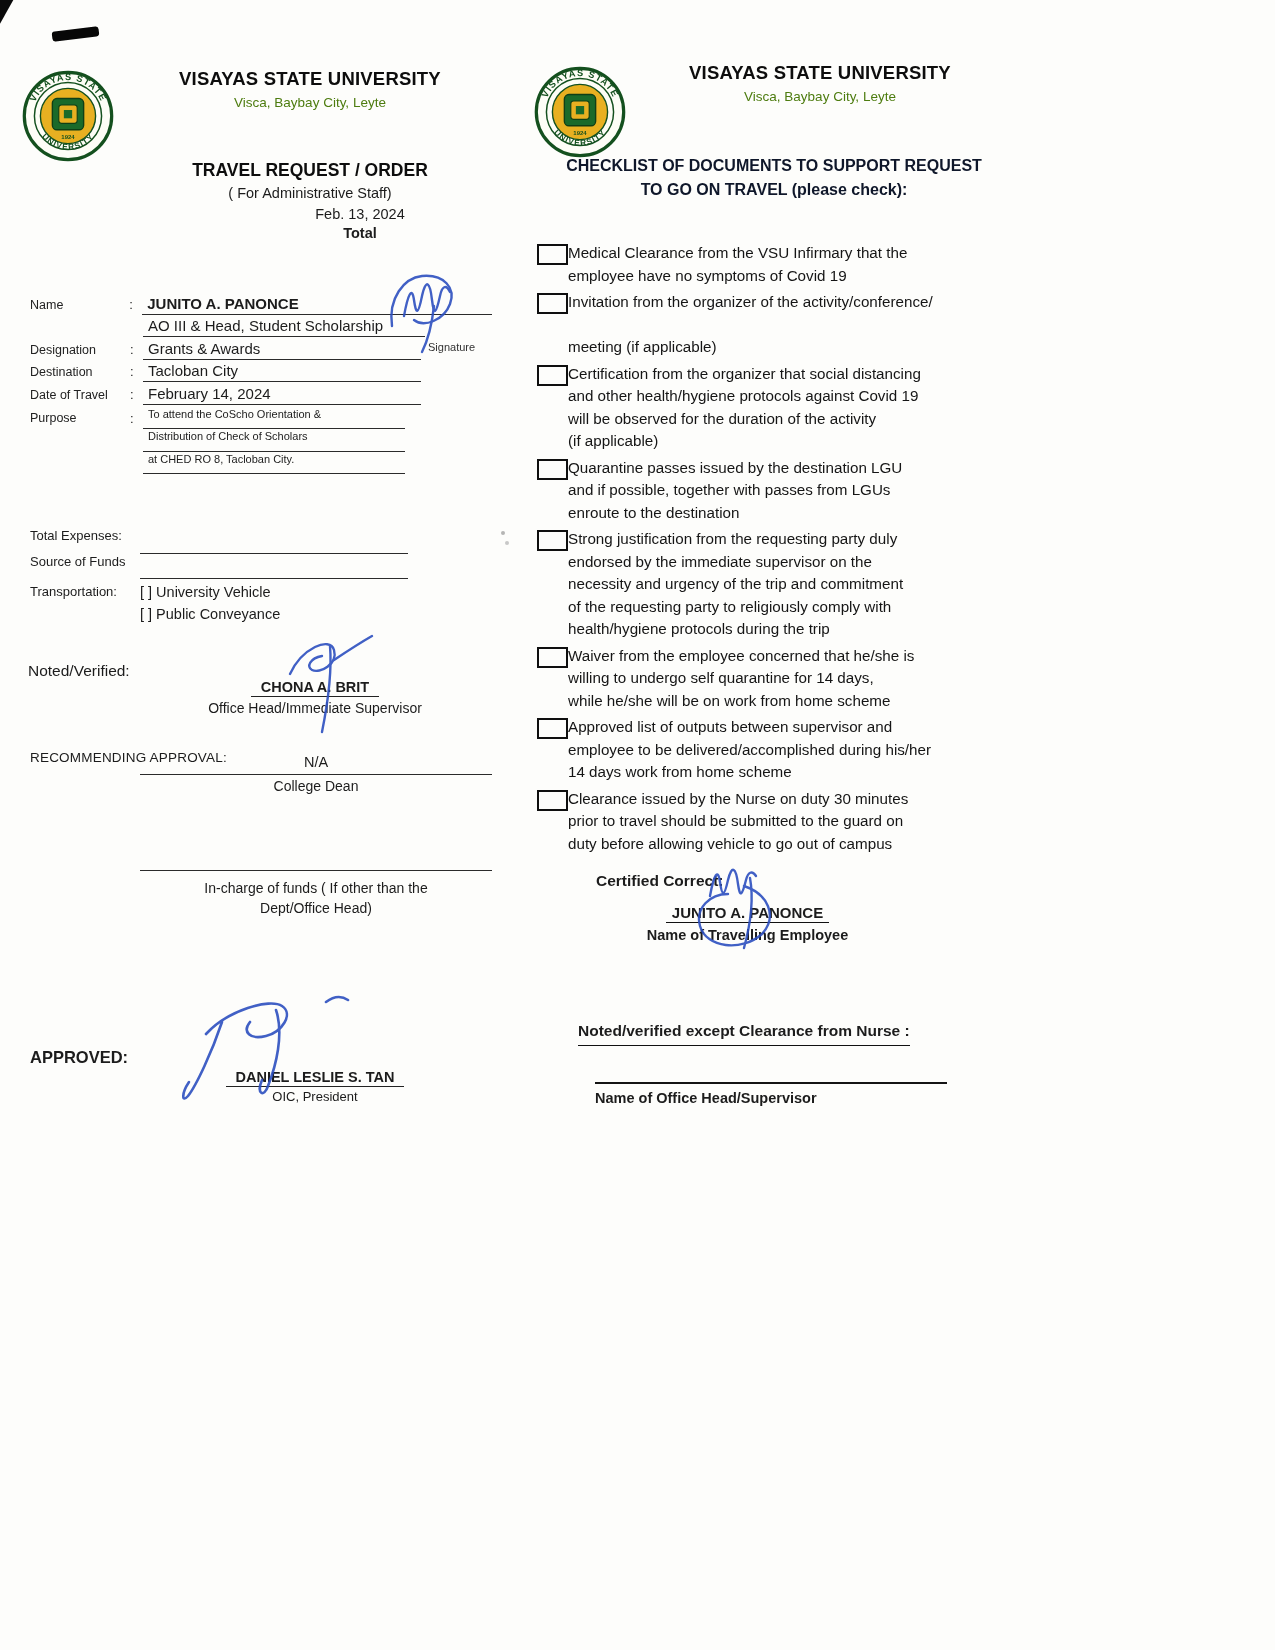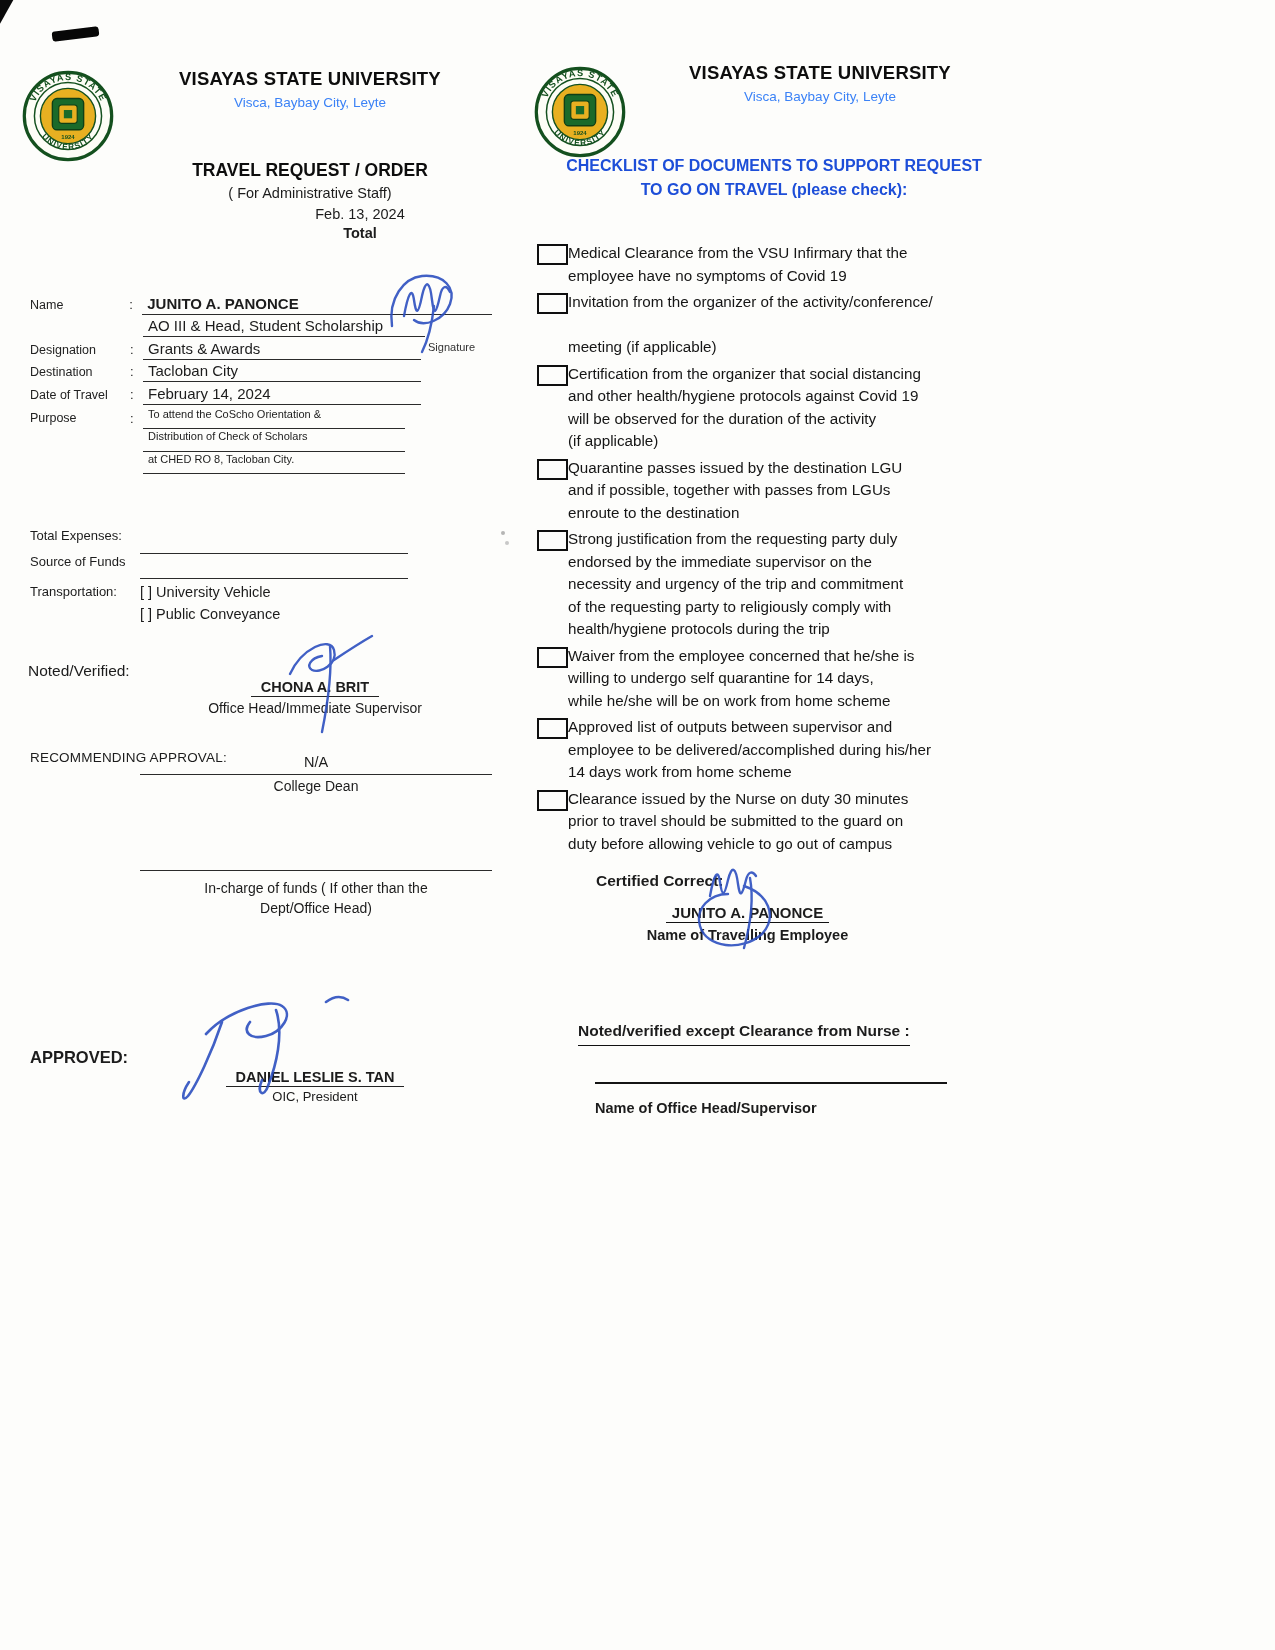--- a/index.html
+++ b/index.html
@@ -4,21 +4,21 @@
 <style>
   *{margin:0;padding:0;box-sizing:border-box}
   html,body{background:#ffffff}
   .page{position:relative;width:1275px;height:1650px;background:#fdfdfb;
         font-family:"Liberation Sans",sans-serif;color:#1c1c1c;overflow:hidden}
   .abs{position:absolute}
   .center{text-align:center}
 
   
   .uni-name{font-size:18.5px;font-weight:bold;color:#0d0d0d;letter-spacing:.2px}
-  .uni-addr{font-size:13.5px;margin-top:5px;color:#3b82f6}
+  .uni-addr{font-size:13.5px;margin-top:5px;color:#4d7c0f}
   .form-title{font-size:17.5px;font-weight:bold;color:#0d0d0d}
   .form-subtitle{font-size:14.5px;margin-top:4px}
   .date-value{font-size:14.5px}
   .date-label{font-size:14.5px;font-weight:bold;margin-top:3px}
 
   
   .frow{display:flex;align-items:flex-end;height:22.5px}
   .frow.auto{height:auto;align-items:flex-start}
   .flabel{width:100px;font-size:12.5px;color:#222;padding-bottom:3px}
   .fcolon{width:13px;font-size:13px;padding-bottom:3px}
@@ -37,30 +37,30 @@
   .sign-name{display:inline-block;font-size:14.5px;font-weight:bold;border-bottom:1.4px solid #222;padding:0 10px 1px}
   .sign-title{font-size:14px;margin-top:3px}
   .recommending{font-size:13.5px;letter-spacing:.2px}
   .na-value{font-size:14.5px;padding-bottom:4px;border-bottom:1.5px solid #2b2b2b}
   .dean{font-size:14px;margin-top:3px}
   .incharge{border-top:1.5px solid #2b2b2b;padding-top:7px;font-size:14px;line-height:20px}
   .approved-label{font-size:16.5px;font-weight:bold}
   .oic{font-size:13px;margin-top:2px}
 
   
-  .chk-title{font-size:16px;font-weight:bold;line-height:23.5px;color:#1d4ed8}
+  .chk-title{font-size:16px;font-weight:bold;line-height:23.5px;color:#0f172a}
   .clist{width:455px}
   .citem{display:flex;margin-bottom:4px}
   .cb{flex:none;width:31px;height:21px;border:2.6px solid #0f0f0f;margin-top:2px;background:transparent}
   .ctext{font-size:15.2px;line-height:22.5px;white-space:pre-line;color:#151515}
   .certified-label{font-size:15.5px;font-weight:bold}
   .cert-name{display:inline-block;font-size:15px;font-weight:bold;border-bottom:1.6px solid #111;padding:0 6px 1px}
   .cert-title{font-size:14.5px;font-weight:bold;margin-top:4px}
   .noted-except{display:inline-block;font-size:15.5px;font-weight:bold;border-bottom:1.5px solid #111;padding-bottom:5px}
-  .office-line{border-top:2.6px solid #141414;padding-top:16px;width:352px}
+  .office-line{border-top:2.6px solid #141414;padding-top:6px;width:352px}
   .office-label{font-size:14.5px;font-weight:bold}
 
   .seal{width:92px;height:92px;display:block}
   .sig{position:absolute;pointer-events:none}
 
   
   .artifact-corner{position:absolute;left:-3px;top:-3px;width:18px;height:32px;background:#0a0a0a;
                    clip-path:polygon(0 0,100% 0,0 100%)}
   .artifact-mark{position:absolute;left:52px;top:29px;width:47px;height:10px;background:#070707;
                  border-radius:3px;transform:rotate(-7deg)}

